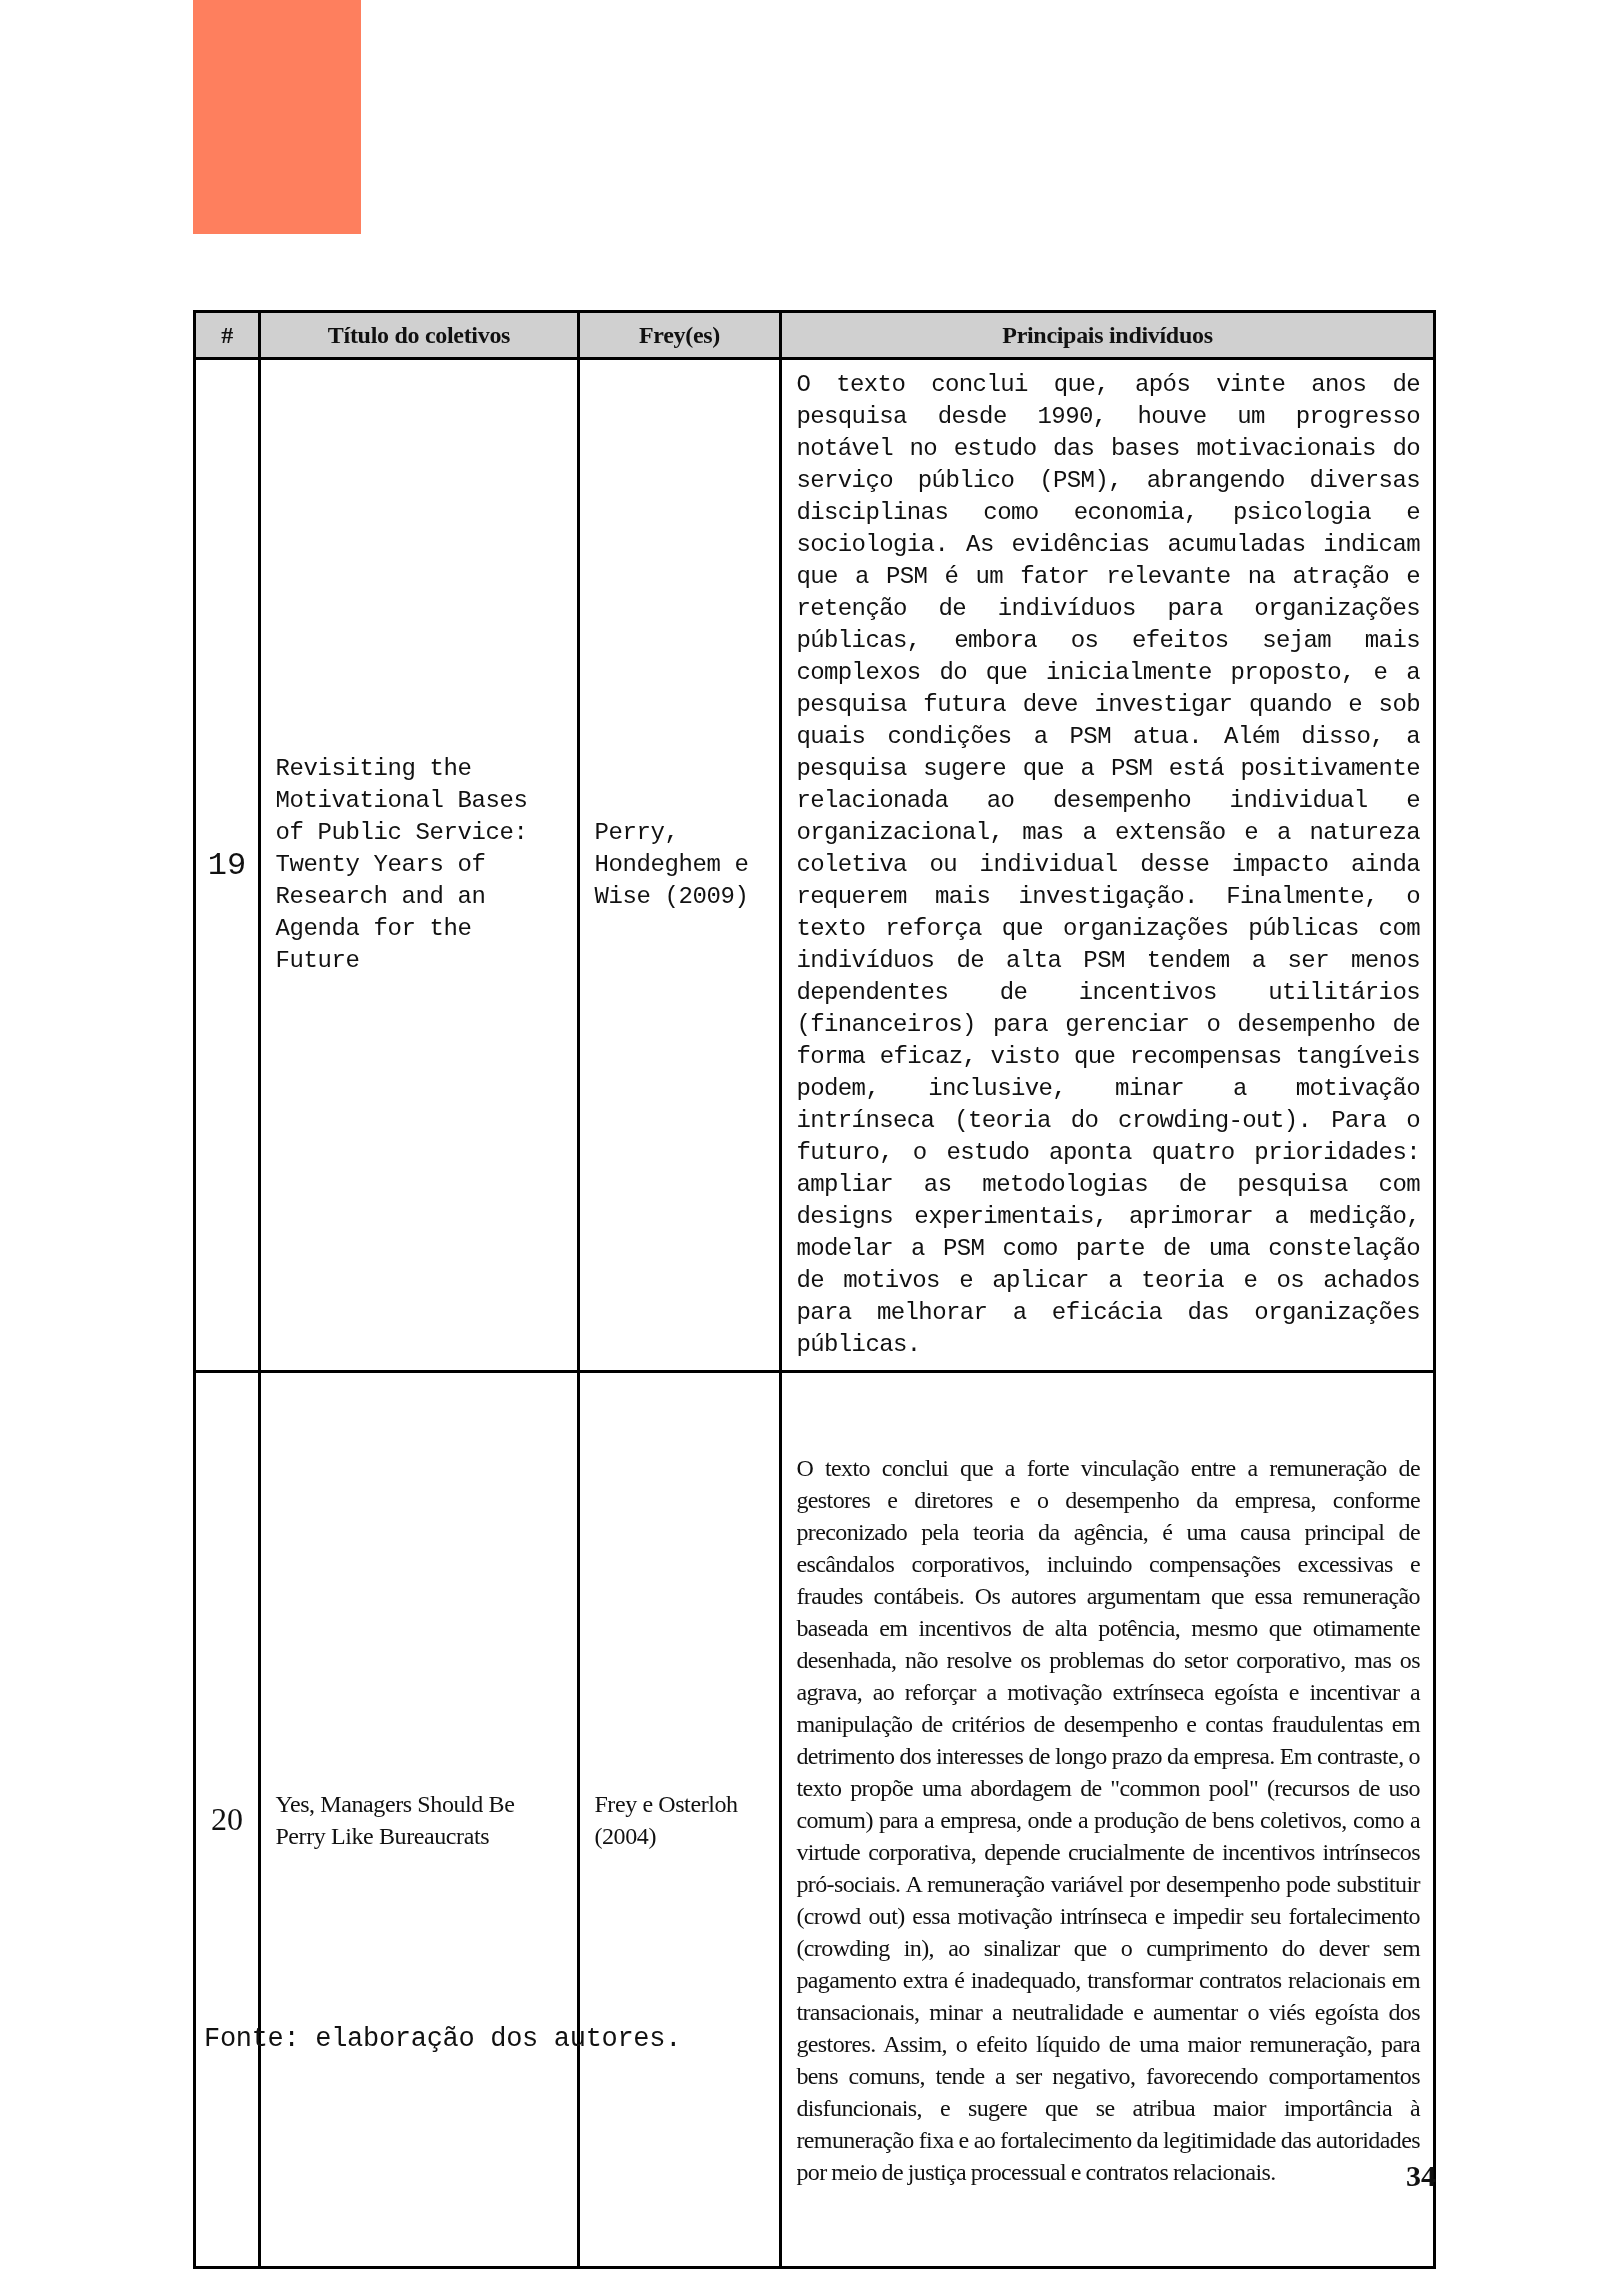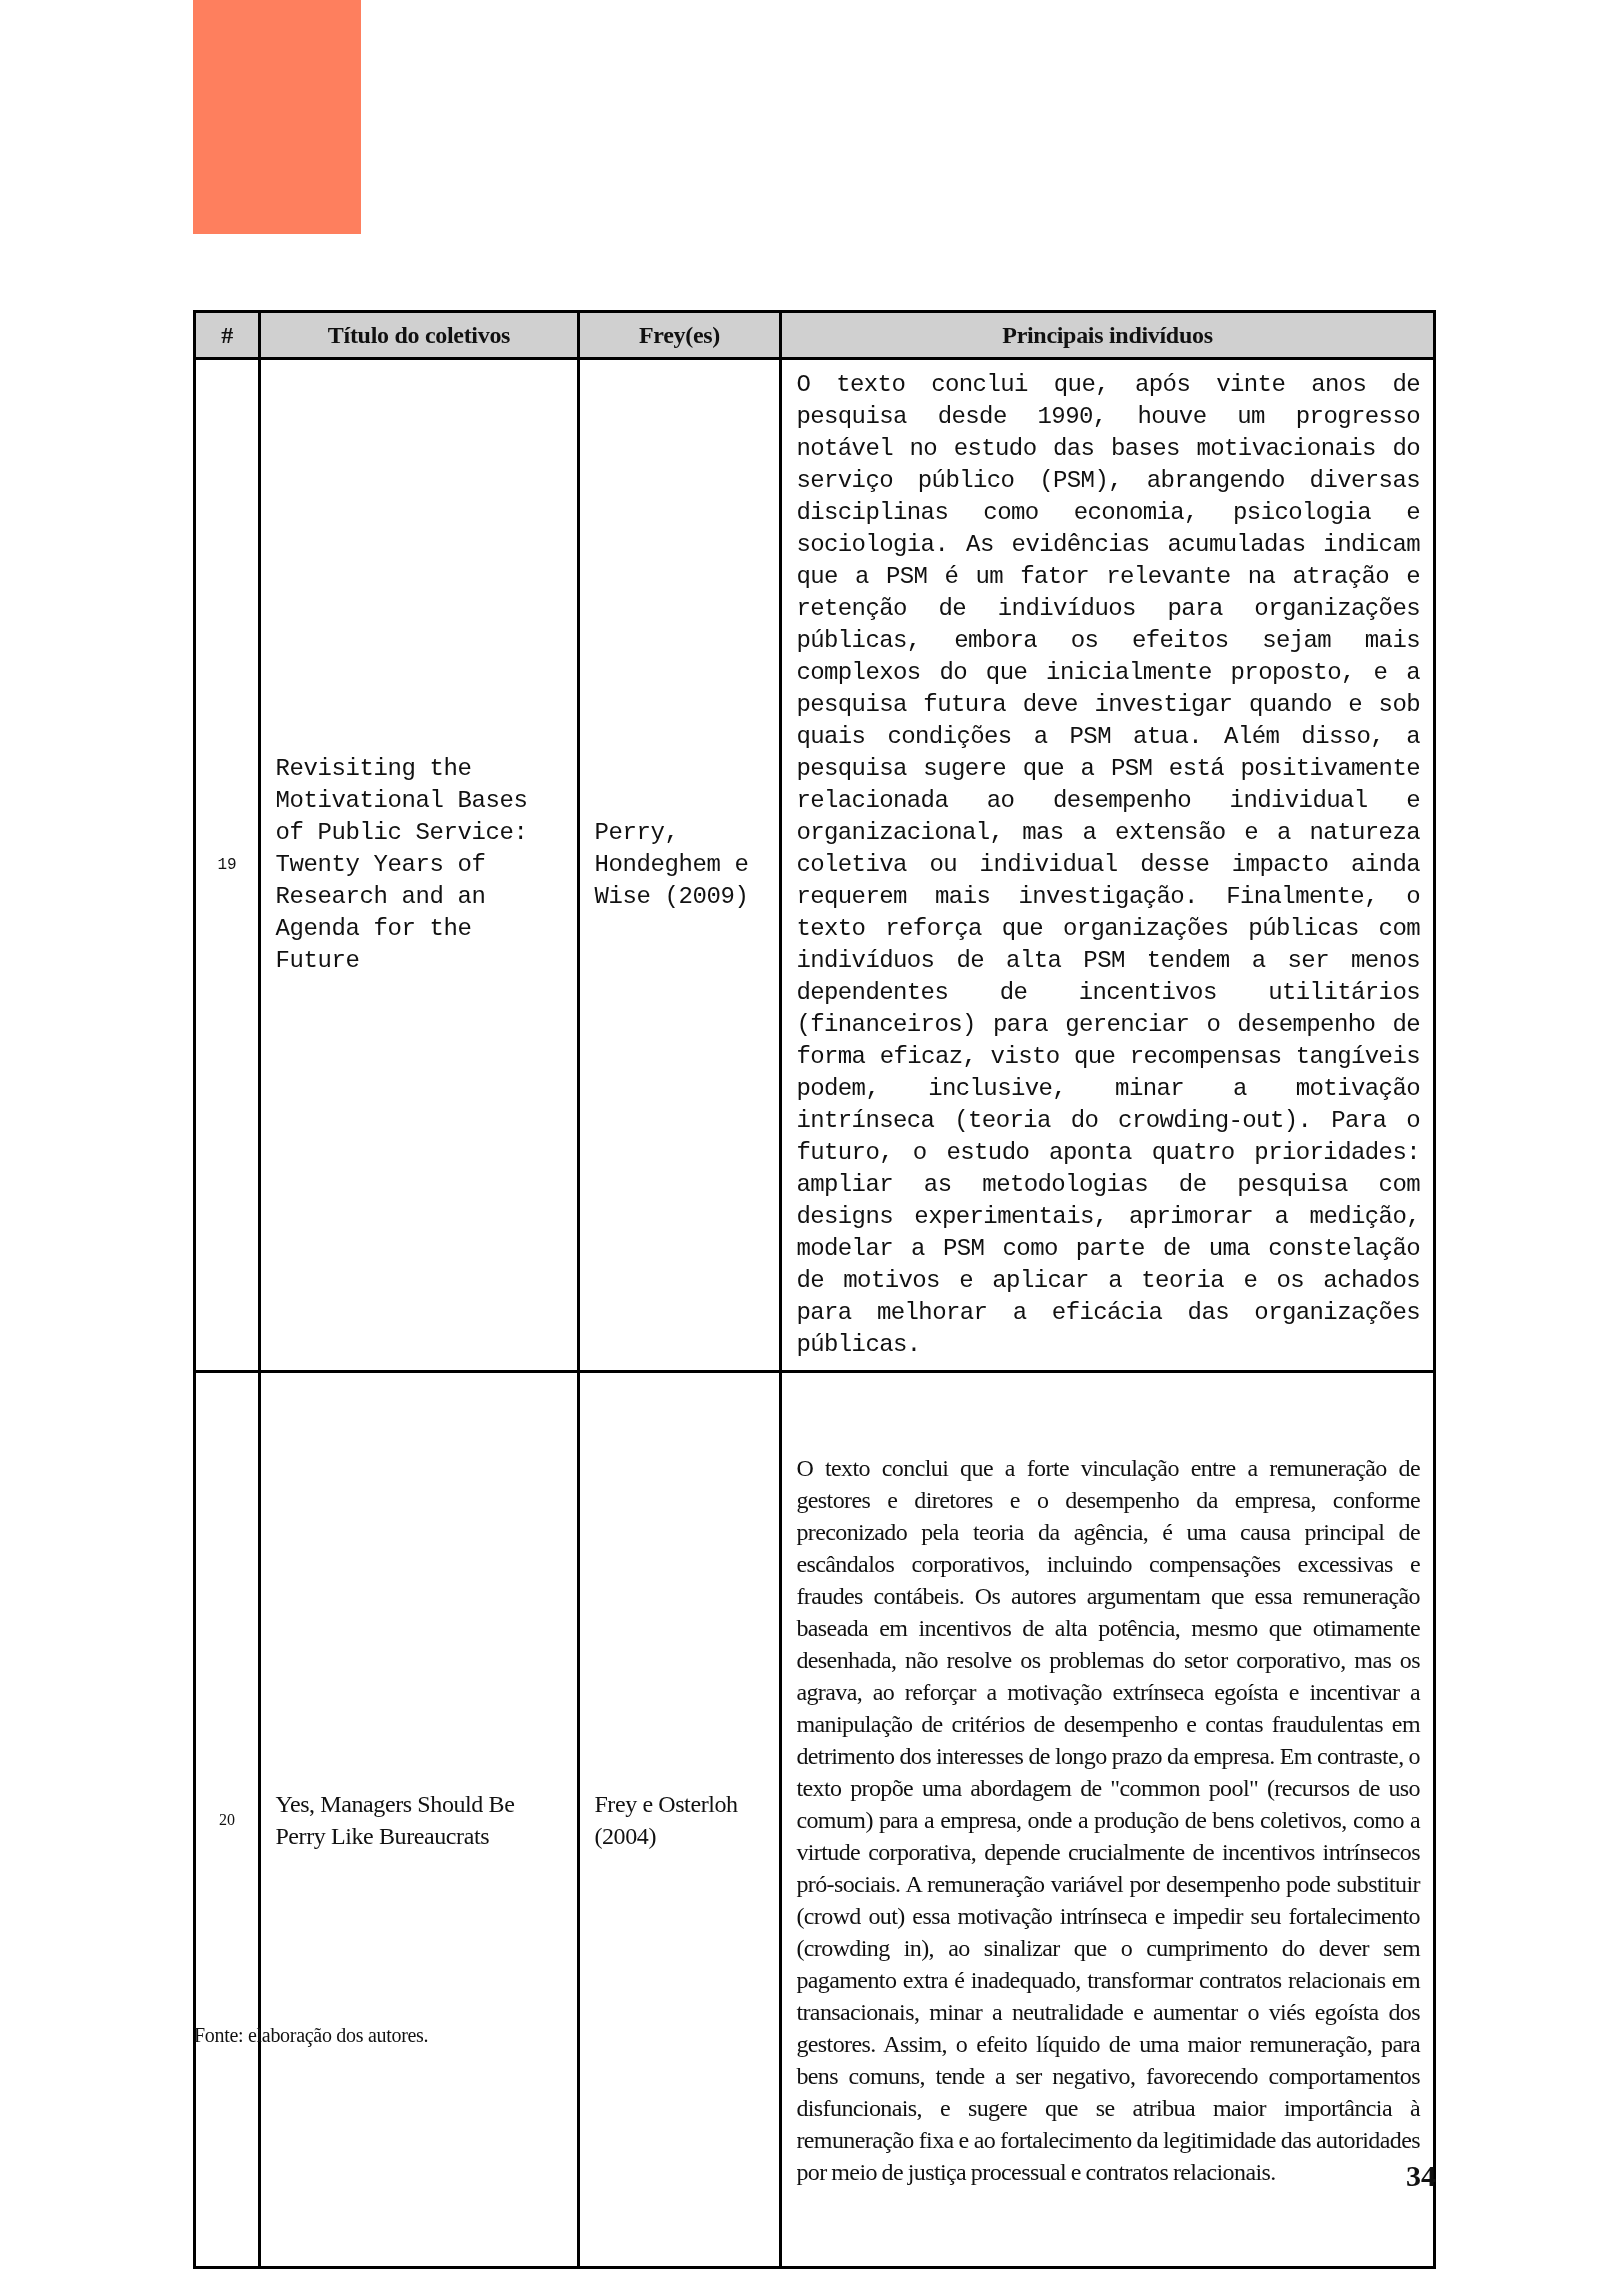--- a/index.html
+++ b/index.html
@@ -48,21 +48,21 @@
     padding: 0 6.5px;
     letter-spacing: -0.3px;
   }
   col.c-num { width: 65px; }
   col.c-title { width: 319px; }
   col.c-auth { width: 202px; }
   col.c-concl { width: 654px; }
 
   td.num {
     text-align: center;
-    font-size: 16px;
+    font-size: 32px;
     padding: 0 2.6px;
   }
   td.title, td.authors {
     font-size: 24px;
     line-height: 32px;
     padding: 0 13px 0 14.4px;
     text-align: left;
     letter-spacing: -0.4px;
   }
   td.concl {
@@ -72,24 +72,25 @@
     text-align: justify;
     letter-spacing: -0.6px;
     word-spacing: -0.7px;
     hyphens: none;
   }
   tr.row-19 td { height: 766px; font-family: Liberation Mono, monospace; }
   tr.row-20 td { height: 874px; }
 
   .source-note {
     position: absolute;
-    left: 194px;
+    left: 204px;
     top: 2024px;
-    font-size: 20px;
+    font-size: 27px;
     letter-spacing: -0.3px;
+    font-family: Liberation Mono, monospace;
   }
   .page-number {
     position: absolute;
     left: 1406px;
     top: 2159px;
     font-size: 30px;
     font-weight: bold;
   }
 </style>
 </head>

